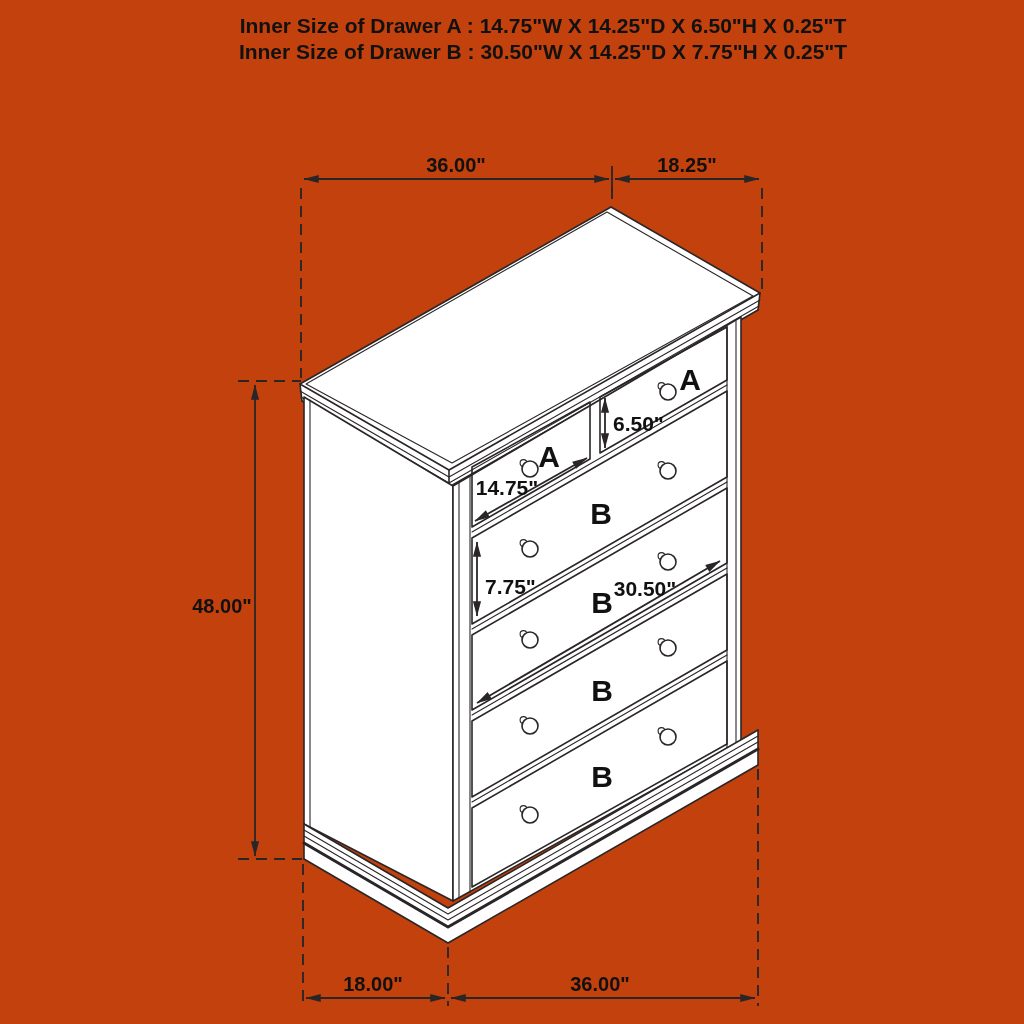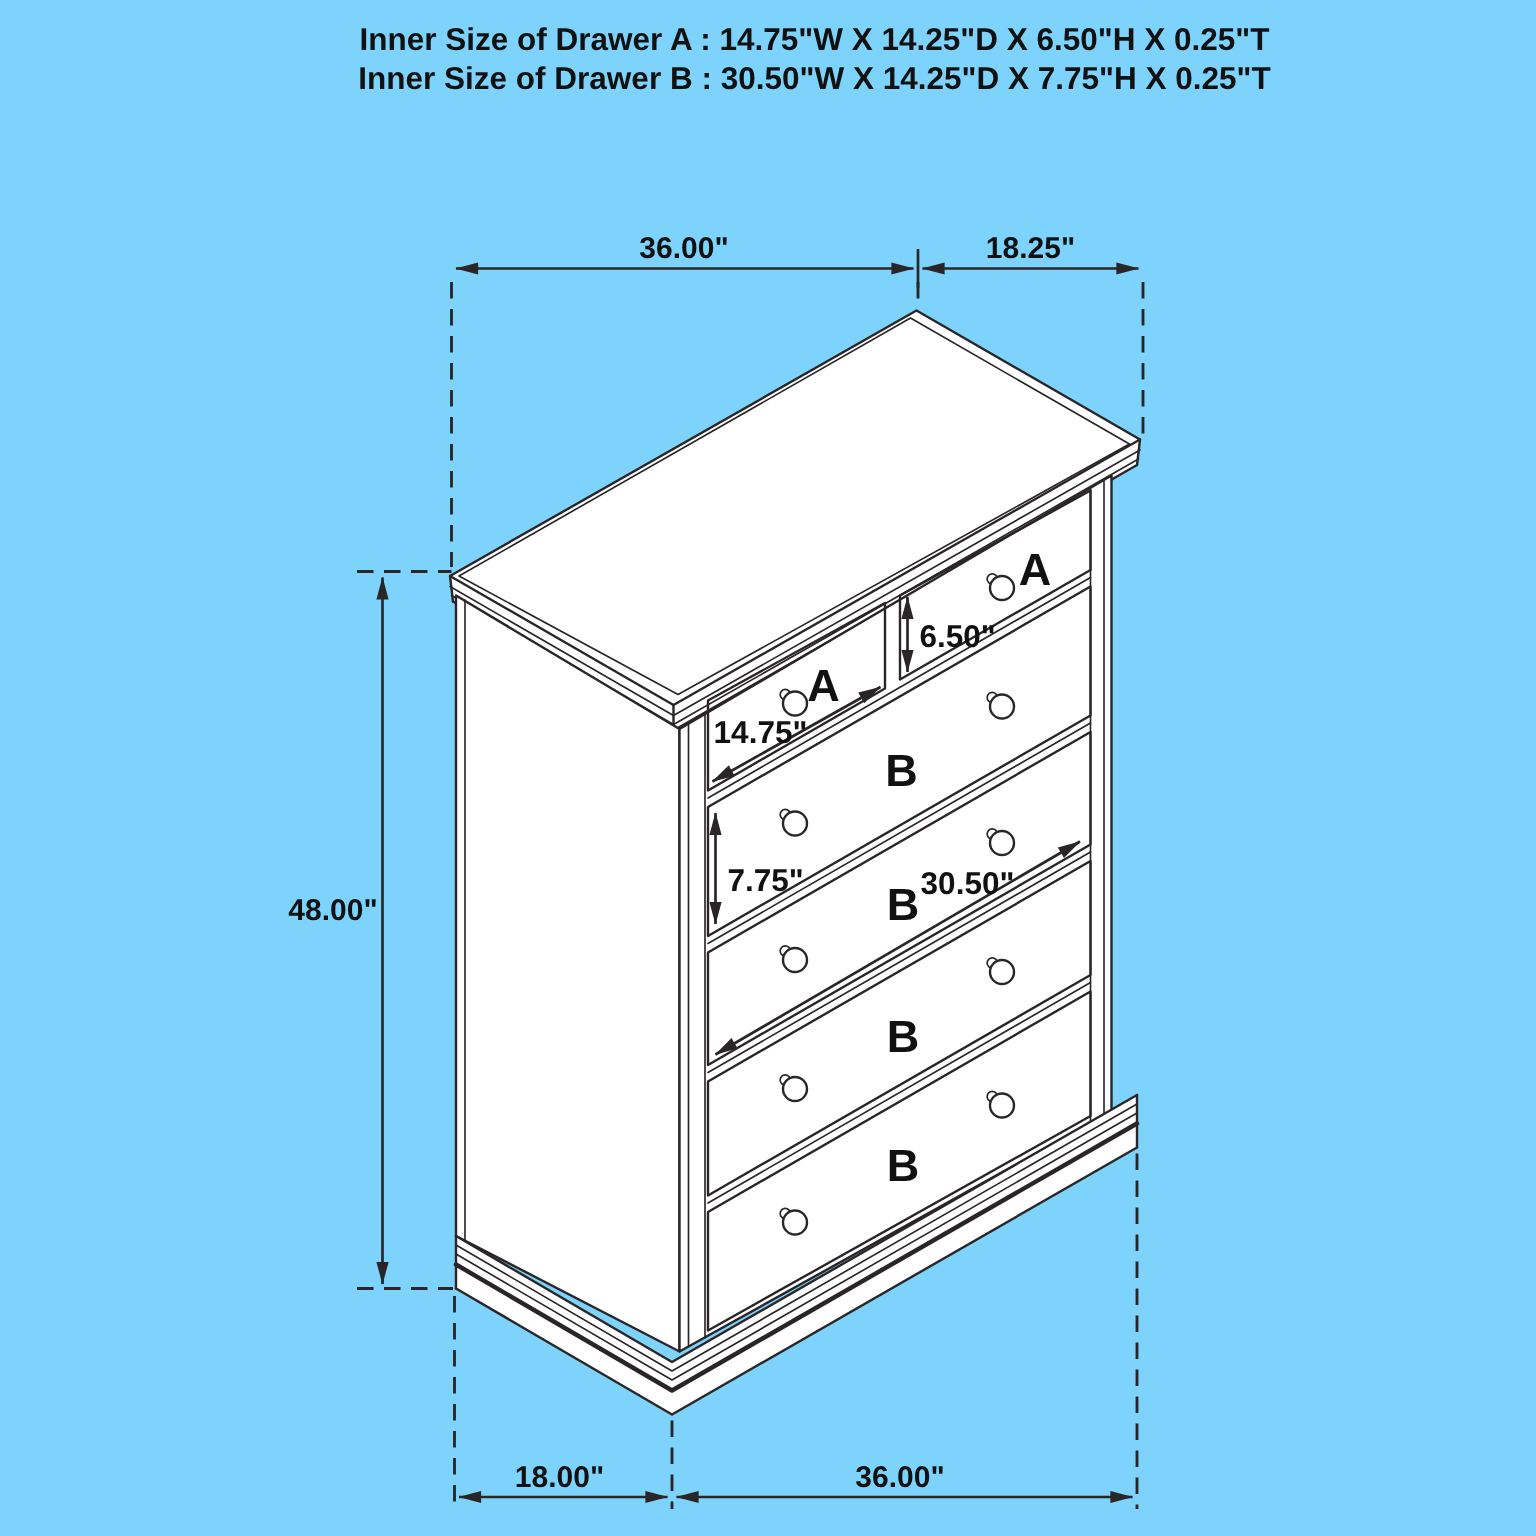--- a/index.html
+++ b/index.html
@@ -1,16 +1,16 @@
 <!DOCTYPE html>
 <html><head>
 <meta charset="utf-8">
 <style>
   html,body{margin:0;padding:0;background:#ffffff;}
-  .page{position:relative;width:1024px;height:1024px;background:#7dd3fc;overflow:hidden;}
+  .page{position:relative;width:1024px;height:1024px;background:#c2410c;overflow:hidden;}
   svg{display:block;}
   .ln{stroke:#2a2627;stroke-width:1.6;fill:none;stroke-linejoin:round;stroke-linecap:round;}
   .thin{stroke-width:1.1;}
   .thick{stroke-width:3;}
   .fill-w{fill:#ffffff;}
   .dim{stroke:#2a2627;stroke-width:1.8;fill:none;}
   .dash{stroke:#2a2627;stroke-width:1.9;fill:none;stroke-dasharray:11 7;}
   text{font-family:"Liberation Sans","DejaVu Sans",sans-serif;font-weight:bold;fill:#111111;}
   .t-title{font-size:21px;}
   .t-dim{font-size:20px;}

